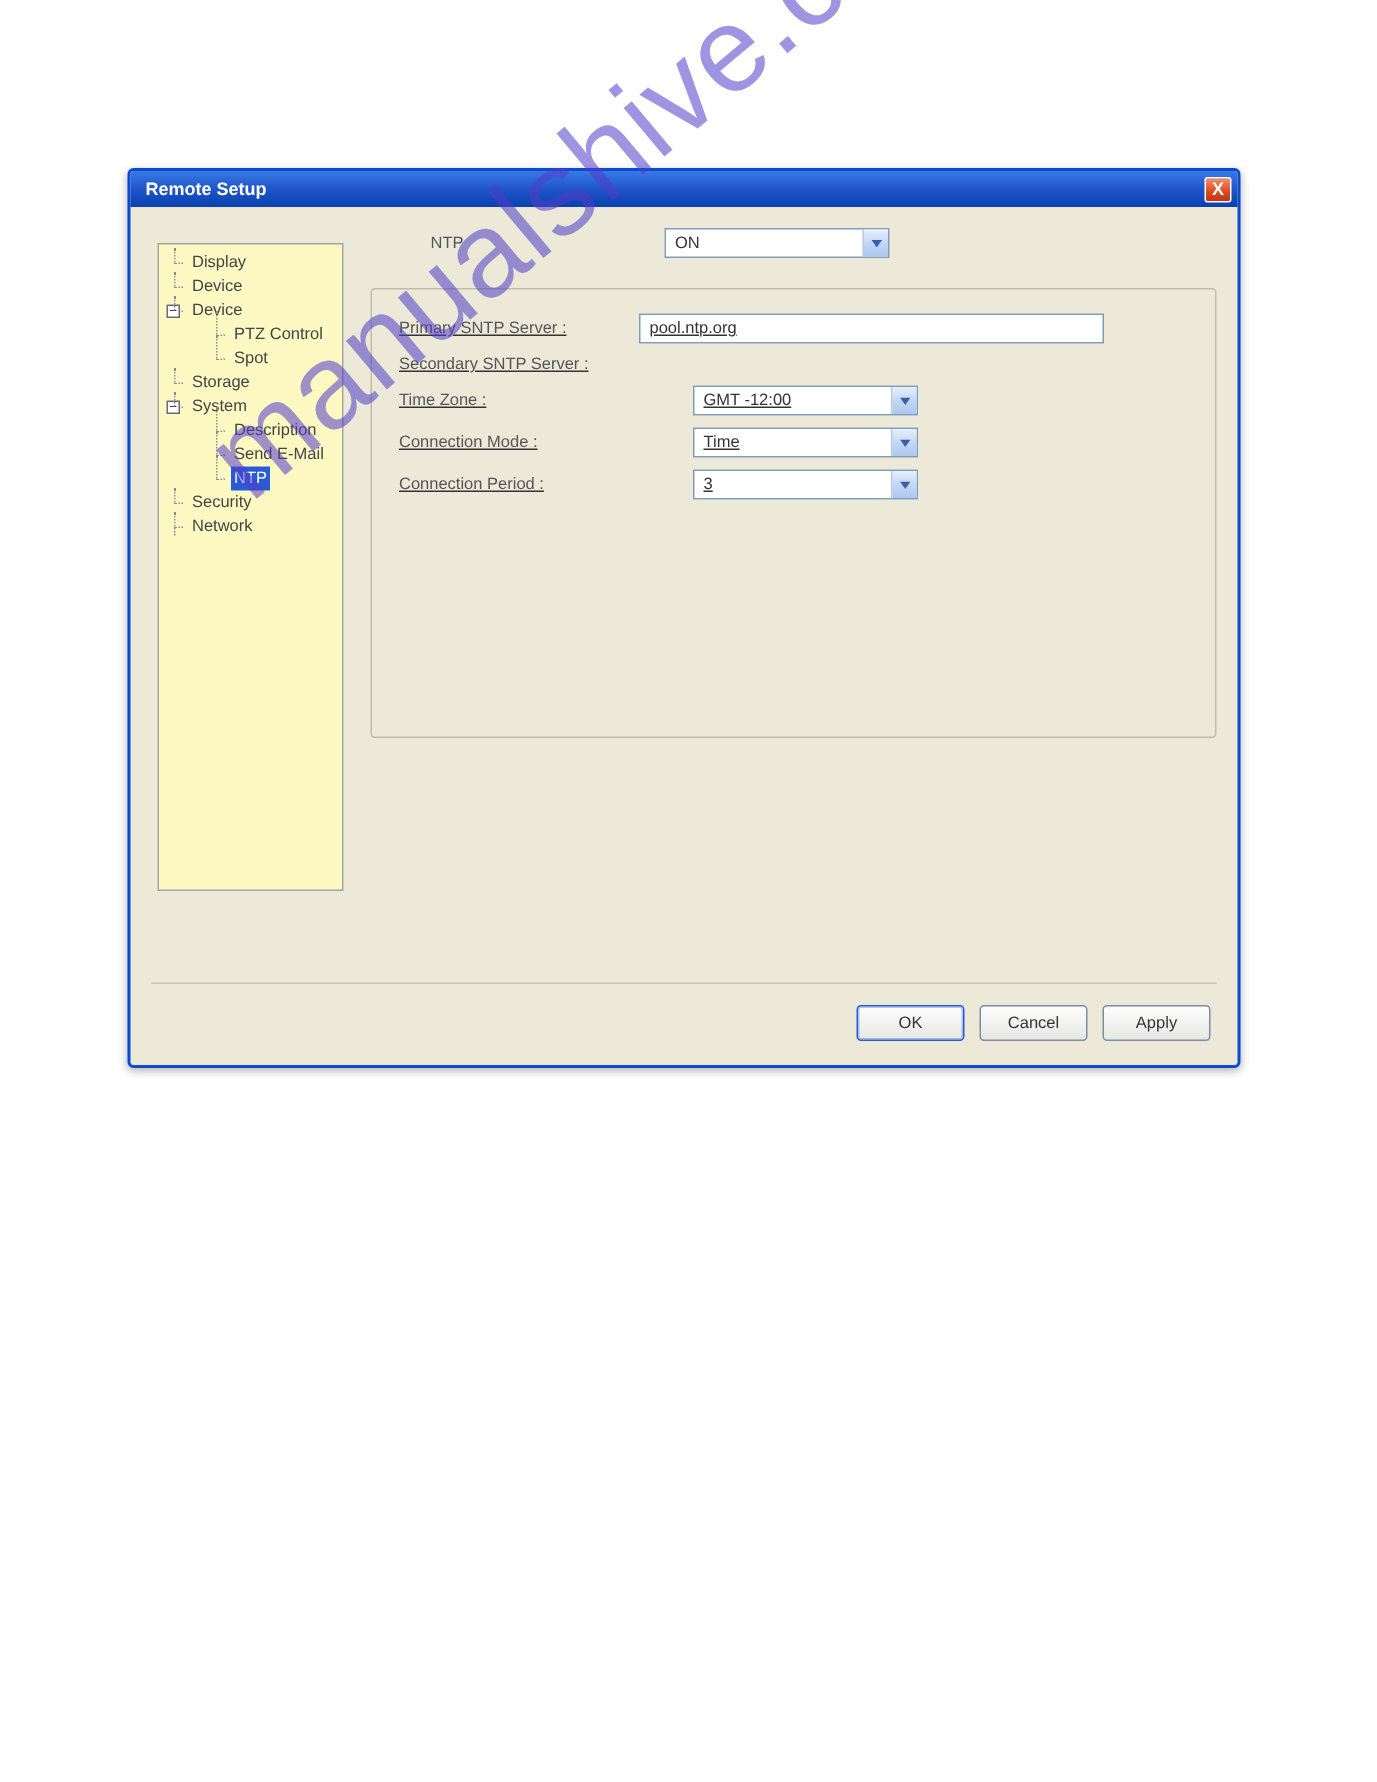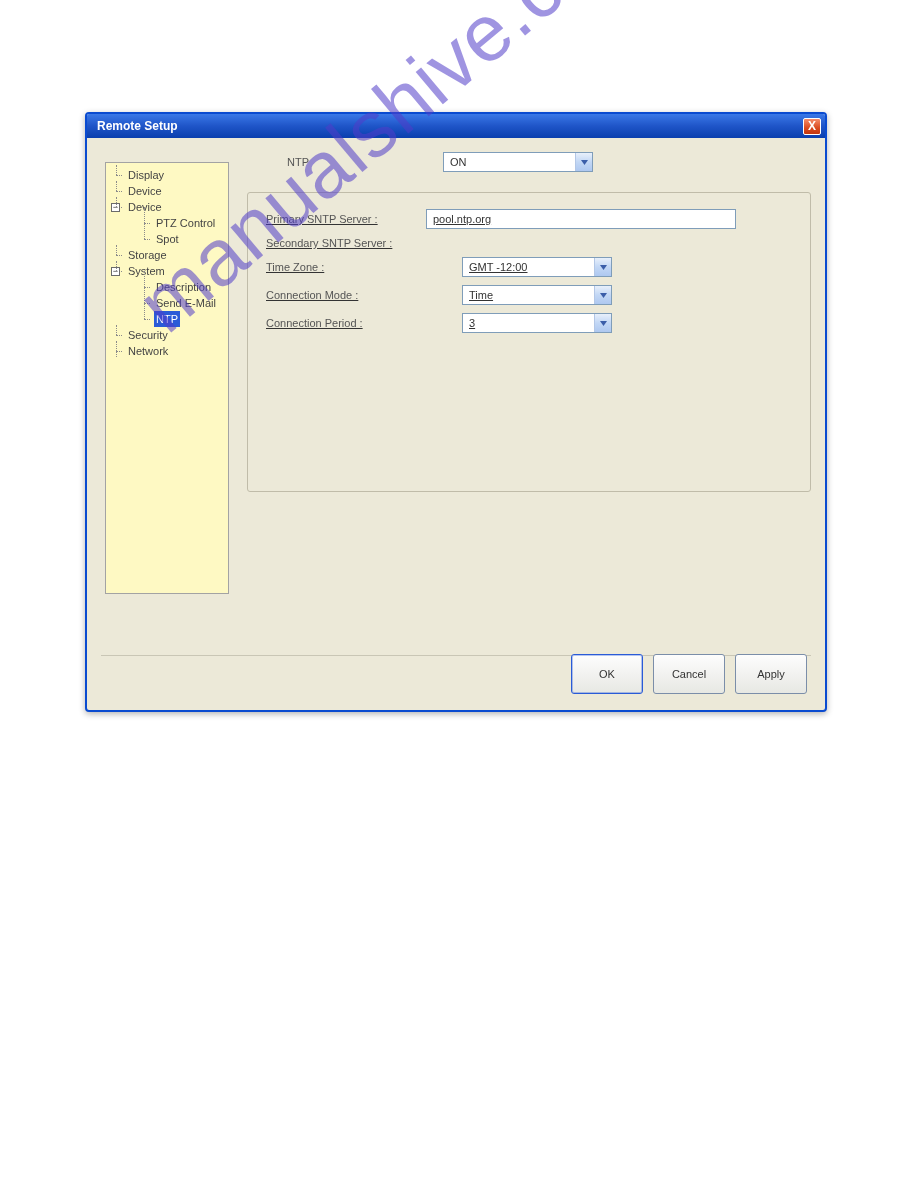--- a/index.html
+++ b/index.html
@@ -211,21 +211,21 @@
   
   .btn-row {
     position: absolute;
     right: 18px;
     bottom: 16px;
     display: flex;
     gap: 10px;
   }
   .btn {
     min-width: 72px;
-    height: 40px;
+    height: 24px;
     border: 1px solid #7b8ea9;
     border-radius: 3px;
     background: linear-gradient(to bottom, #fdfdfd 0%, #f2f2f0 50%, #e7e8e3 100%);
     color: #333;
     font-family: inherit;
     font-size: 11px;
     cursor: pointer;
     text-align: center;
     margin-top: 48px;
   }

